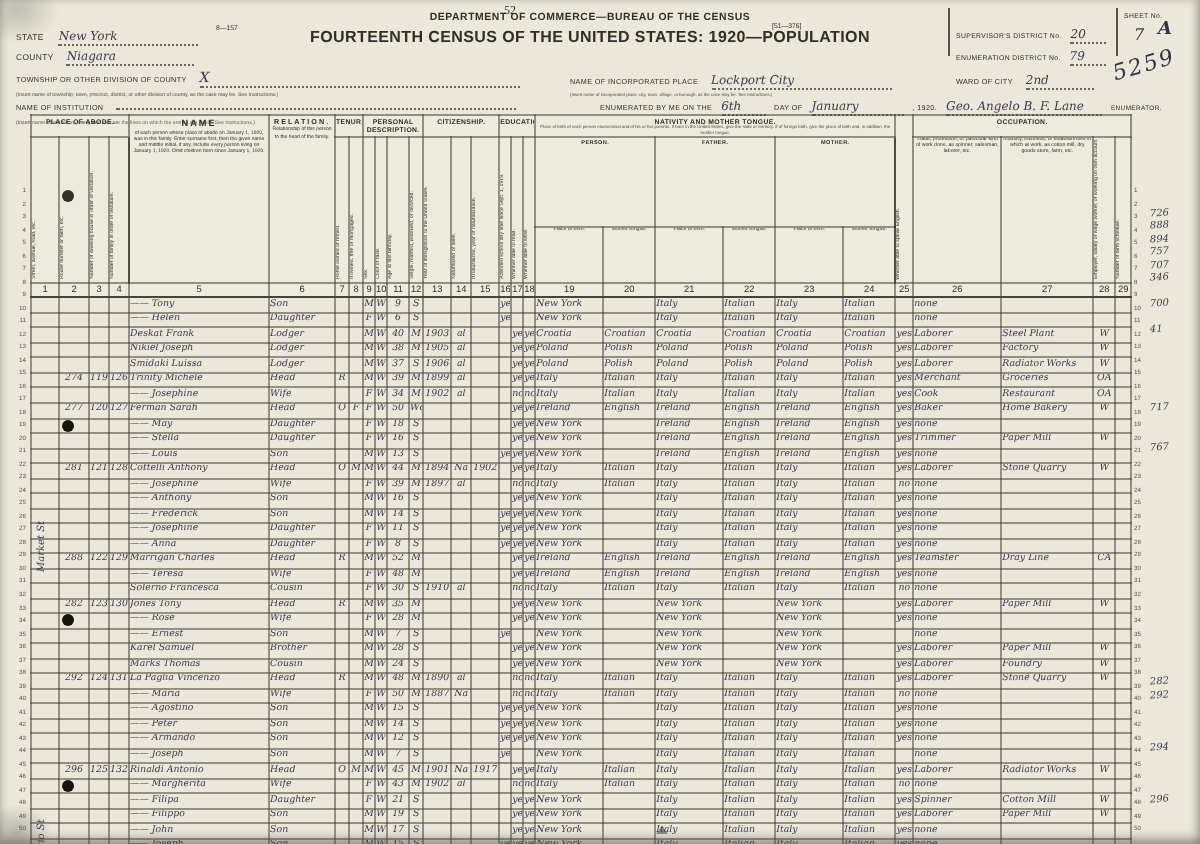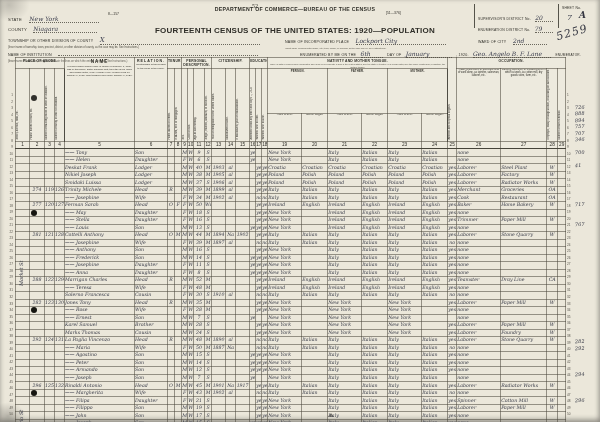--- a/index.html
+++ b/index.html
@@ -75,21 +75,21 @@
     <span class="hw-val uline" style="min-width:160px;margin-left:2px;font-size:7px;">X</span>
     <div class="fine">(Insert name of township, town, precinct, district, or other division of county, as the case may be. See Instructions.)</div>
   </div>
   <div class="abs" style="left:8px;top:42px;width:300px;">
     <span class="fld-label" style="font-size:3.6px;">NAME OF INSTITUTION</span>
     <span class="uline" style="min-width:200px;margin-left:2px;height:5px;"></span>
     <div class="fine">(Insert name of institution, if any, and indicate the lines on which the entries are made. See Instructions.)</div>
   </div>
 
   <div class="abs print" style="left:130px;top:6px;width:330px;text-align:center;font-weight:bold;font-size:5.2px;letter-spacing:.3px;">DEPARTMENT OF COMMERCE—BUREAU OF THE CENSUS</div>
-  <div class="abs print" style="left:110px;top:26px;width:370px;text-align:center;font-weight:bold;font-size:8px;letter-spacing:.2px;">FOURTEENTH CENSUS OF THE UNITED STATES: 1920—POPULATION</div>
+  <div class="abs print" style="left:110px;top:14px;width:370px;text-align:center;font-weight:bold;font-size:8px;letter-spacing:.2px;">FOURTEENTH CENSUS OF THE UNITED STATES: 1920—POPULATION</div>
   <div class="abs" style="left:285px;top:29px;width:210px;">
     <span class="fld-label" style="font-size:3.6px;">NAME OF INCORPORATED PLACE</span>
     <span class="hw-val uline" style="min-width:90px;margin-left:2px;">Lockport City</span>
     <div class="fine" style="font-size:2.2px;">(Insert name of incorporated place, city, town, village, or borough, as the case may be. See Instructions.)</div>
   </div>
   <div class="abs" style="left:478px;top:29px;">
     <span class="fld-label" style="font-size:3.6px;">WARD OF CITY</span>
     <span class="hw-val uline" style="min-width:34px;margin-left:2px;">2nd</span>
   </div>
   <div class="abs" style="left:300px;top:42px;white-space:nowrap;">

